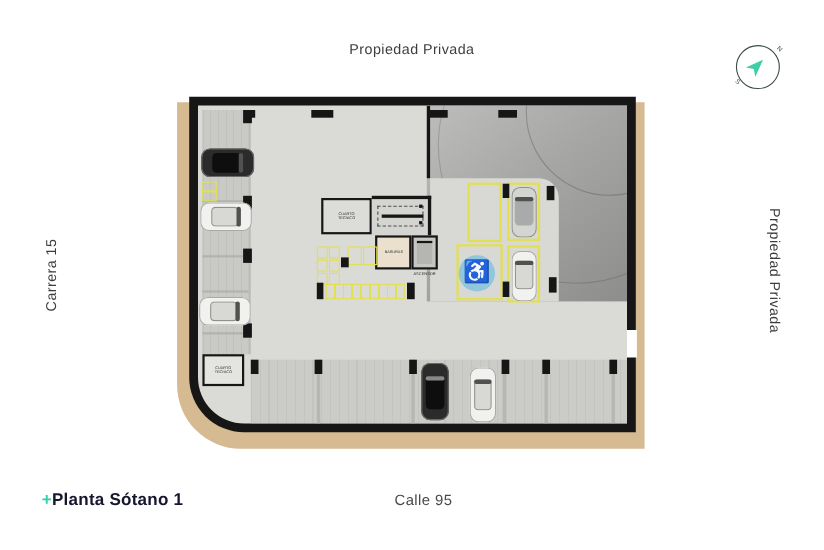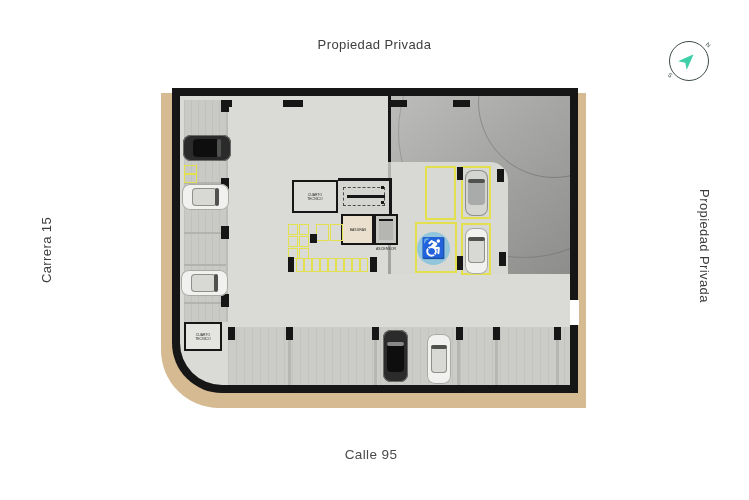--- a/index.html
+++ b/index.html
@@ -5,21 +5,21 @@
   html,body{margin:0;padding:0;background:#ffffff;}
   #canvas{position:relative;width:749px;height:500px;background:#fff;overflow:hidden;
           font-family:"Liberation Sans",sans-serif;}
   .abs{position:absolute;}
 
   
   .lbl{color:#3d3d3d;font-size:13px;letter-spacing:.4px;font-weight:400;}
   .lbl-top{left:0;right:0;top:37px;text-align:center;}
   .lbl-left{left:-14px;top:243px;width:120px;height:14px;text-align:center;transform:rotate(-90deg);}
   .lbl-right{left:645px;top:239px;width:120px;height:14px;text-align:center;transform:rotate(90deg);}
-  .lbl-bottom-center{left:251px;top:447px;width:240px;text-align:center;font-size:13.5px;color:#4a4a4a;}
+  .lbl-bottom-center{left:265px;top:447px;width:240px;text-align:center;font-size:13.5px;color:#4a4a4a;}
   .plan-title{left:38px;top:446px;font-size:15.5px;font-weight:bold;color:#16162e;letter-spacing:.2px;}
   .plan-title .plus{color:#2fd0aa;font-weight:bold;}
 
   
   .compass{left:669px;top:41px;width:38px;height:38px;border:1.5px solid #3c4a49;border-radius:50%;}
   .compass-arrow{left:10px;top:10px;width:16px;height:16px;background:#3ecfa8;
     clip-path:polygon(50% 0,88% 100%,50% 74%,12% 100%);transform:rotate(45deg);}
   .compass-n{right:-3px;top:0px;font-size:6px;color:#3c4a49;background:#fff;padding:0 1px;transform:rotate(42deg);}
   .compass-s{left:-3px;bottom:2px;font-size:6px;color:#3c4a49;background:#fff;padding:0 1px;transform:rotate(42deg);}
 
@@ -92,20 +92,21 @@
 </style>
 </head>
 <body>
 
 <div id="canvas">
 
   <div class="abs lbl lbl-top">Propiedad Privada</div>
   <div class="abs lbl lbl-left">Carrera 15</div>
   <div class="abs lbl lbl-right">Propiedad Privada</div>
   <div class="abs lbl lbl-bottom-center">Calle 95</div>
+  <div class="abs plan-title"><span class="plus">+</span><span>Planta Sótano 1</span></div>
 
   <div class="abs compass">
     <div class="abs compass-arrow"></div>
     <div class="abs compass-n">N</div>
     <div class="abs compass-s">S</div>
   </div>
 
   <div class="abs sidewalk"></div>
   <div class="abs outerwall"></div>
 

